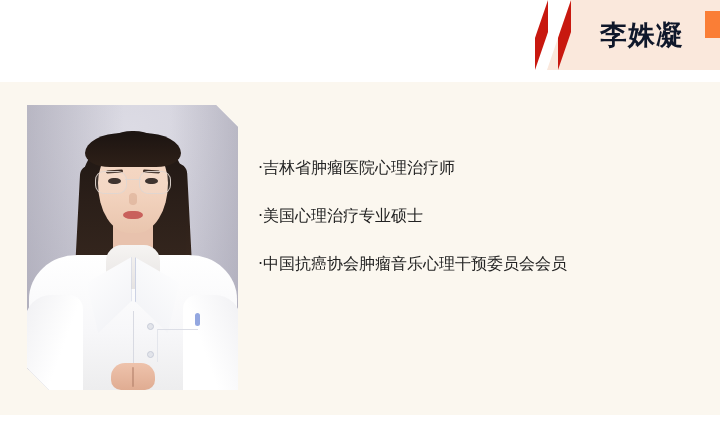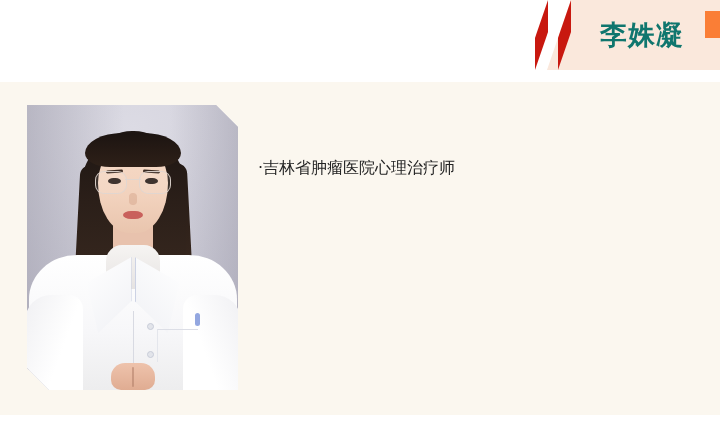--- a/index.html
+++ b/index.html
@@ -60,21 +60,21 @@
     background: #fa7e36;
   }
   #banner-name {
     position: absolute;
     left: 600px;
     top: 0;
     height: 70px;
     line-height: 70px;
     font-size: 27px;
     font-weight: bold;
-    color: #0f766e;
+    color: #0f172a;
     letter-spacing: 1px;
     white-space: nowrap;
   }
 
   
   #content-panel {
     position: absolute;
     left: 0;
     top: 82px;
     width: 720px;
@@ -439,16 +439,18 @@
         <div class="lens lens-l"></div>
         <div class="lens lens-r"></div>
         <div class="bridge"></div>
       </div>
       <div class="nose"></div>
       <div class="lips"></div>
     </div>
 
     <div id="credentials">
       <div class="cred-line">·吉林省肿瘤医院心理治疗师</div>
+      <div class="cred-line">·美国心理治疗专业硕士</div>
+      <div class="cred-line">·中国抗癌协会肿瘤音乐心理干预委员会会员</div>
     </div>
 
   </div>
 </div>
 
 </body></html>

